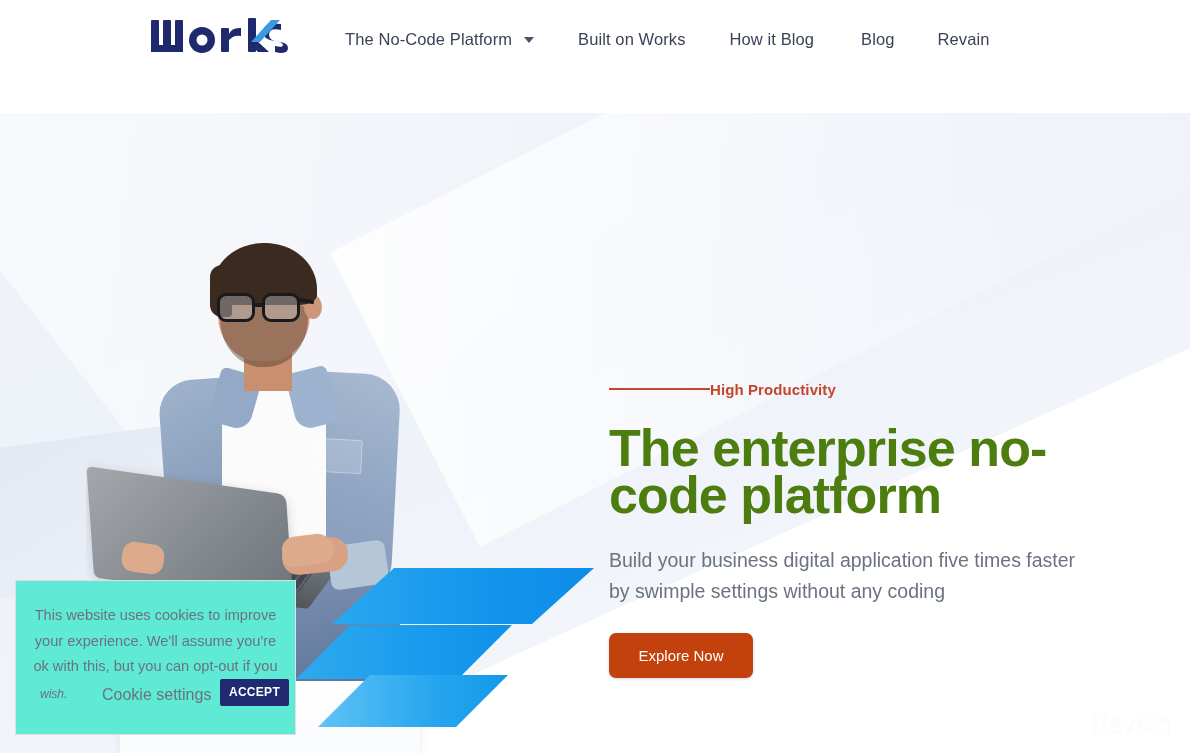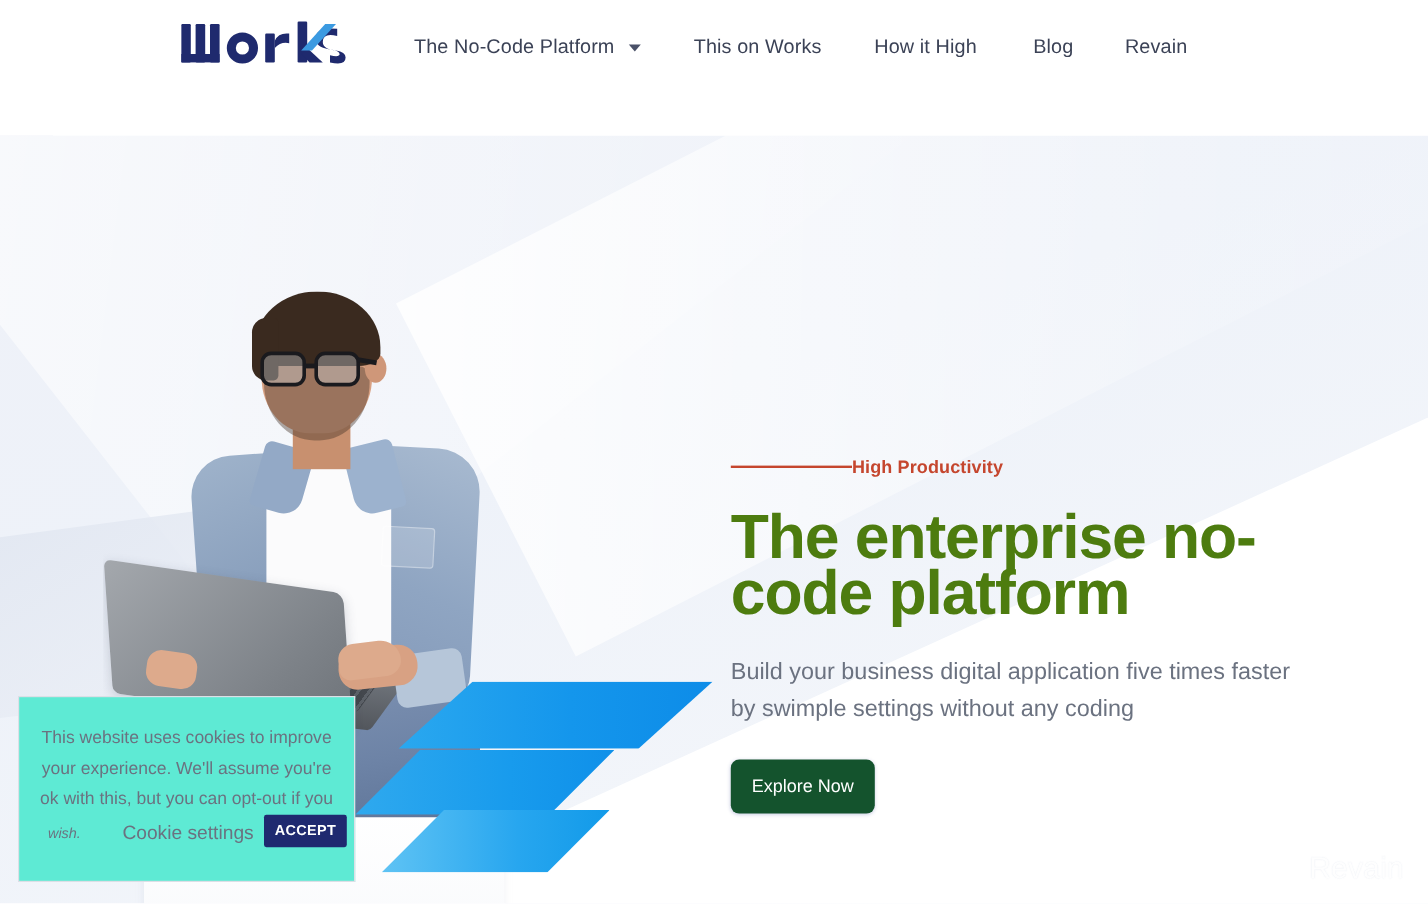--- a/index.html
+++ b/index.html
@@ -394,23 +394,23 @@
     line-height: 31px;
     font-weight: 400;
     max-width: 492px;
   }
 
   #explore-now-button {
     margin-top: 26px;
     display: inline-flex;
     align-items: center;
     justify-content: center;
-    width: 120px;
+    width: 144px;
     height: 45px;
-    background: #14532d;
+    background: #c2410c;
     color: #ffffff;
     font-size: 15px;
     font-weight: 400;
     border: none;
     border-radius: 7px;
     cursor: pointer;
     box-shadow: 0 1px 3px rgba(40,60,140,.22);
     font-family: "Liberation Sans", sans-serif;
   }
 
@@ -529,23 +529,23 @@
         </g>
 
         <path d="M120 6 l9 0 l-20 22 l-9 0 z" fill="#3b9ae1"></path>
       </svg>
     </a>
 
     <nav id="primary-nav">
       <a class="nav-item" href="#">The No-Code Platform</a>
       <span id="nav-caret"></span>
       <span id="nav-gap-1"></span>
-      <a class="nav-item" href="#">This on Works</a>
+      <a class="nav-item" href="#">Built on Works</a>
       <span id="nav-gap-2"></span>
-      <a class="nav-item" href="#">How it High</a>
+      <a class="nav-item" href="#">How it Blog</a>
       <span id="nav-gap-3"></span>
       <a class="nav-item" href="#">Blog</a>
       <span id="nav-gap-4"></span>
       <a class="nav-item" href="#">Revain</a>
     </nav>
   </header>
 
   <section id="hero">
 
     <div id="hero-bg-base"></div>

